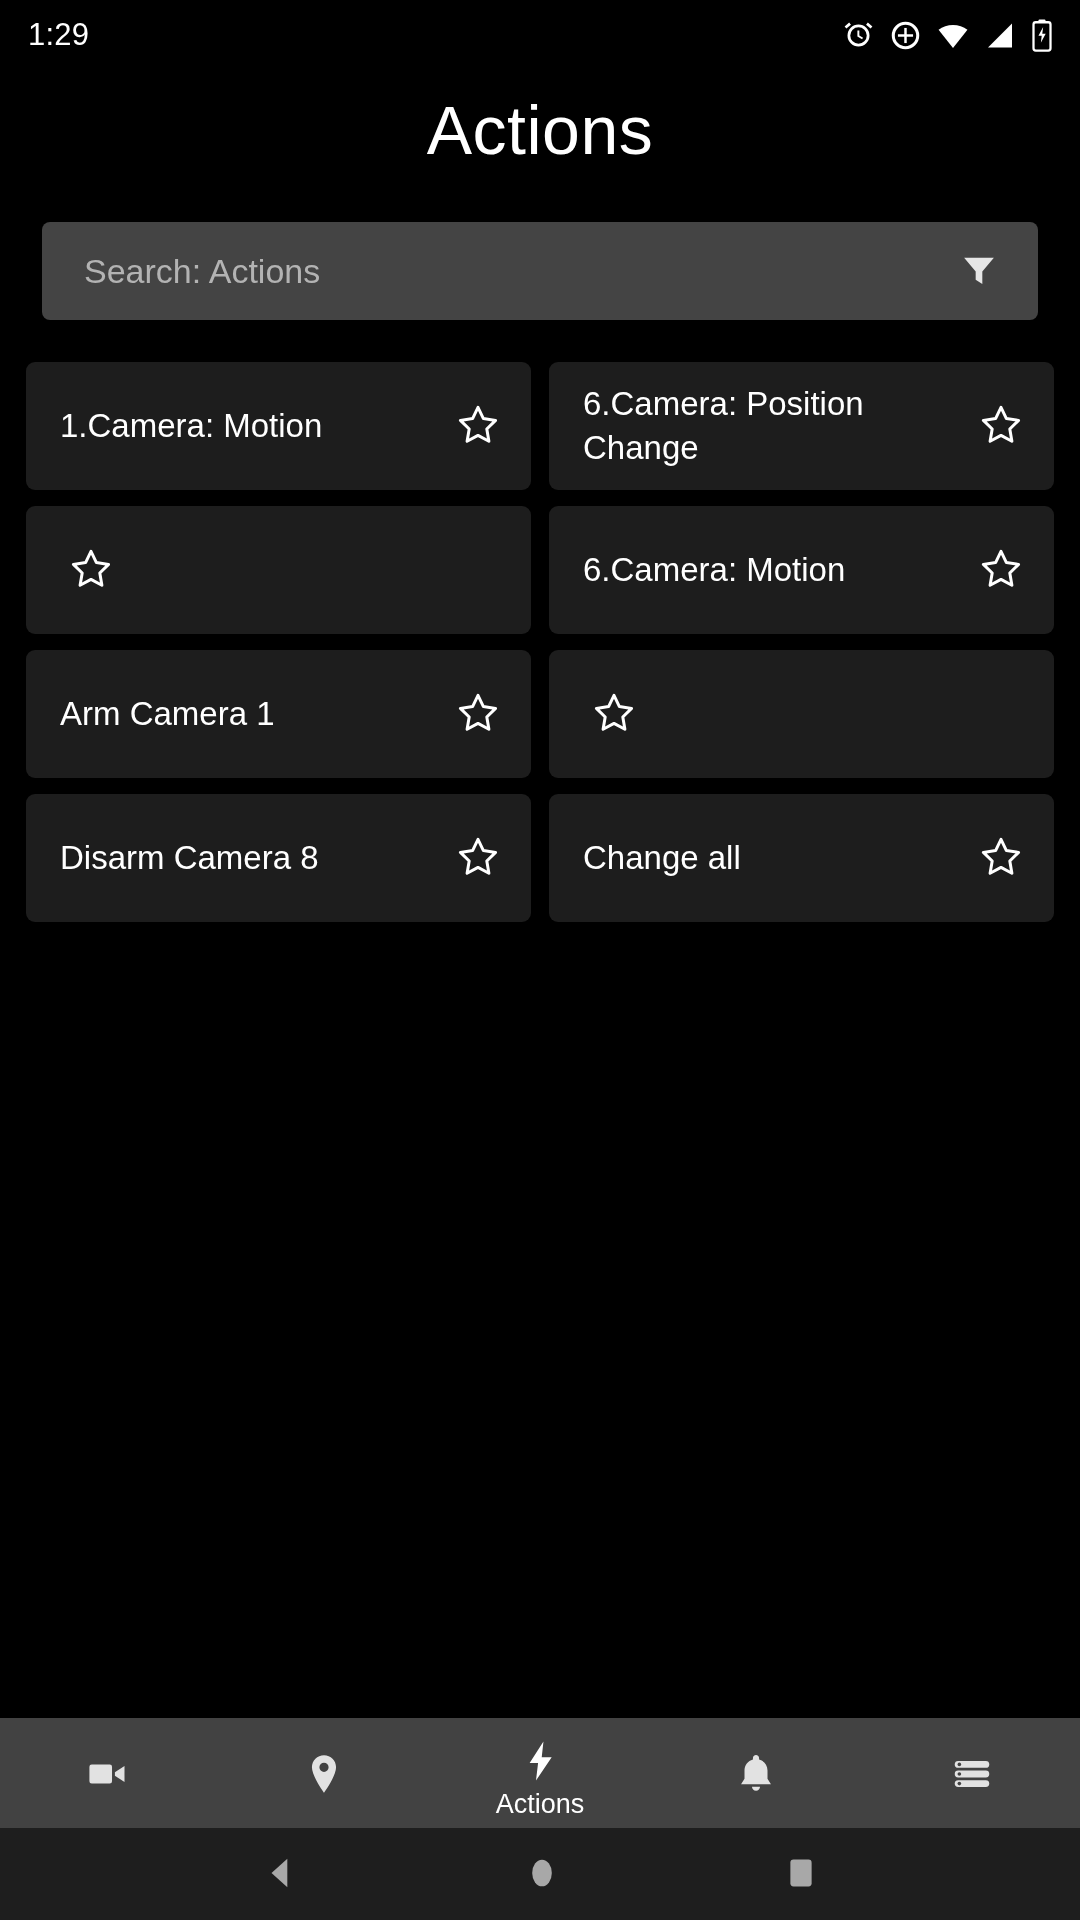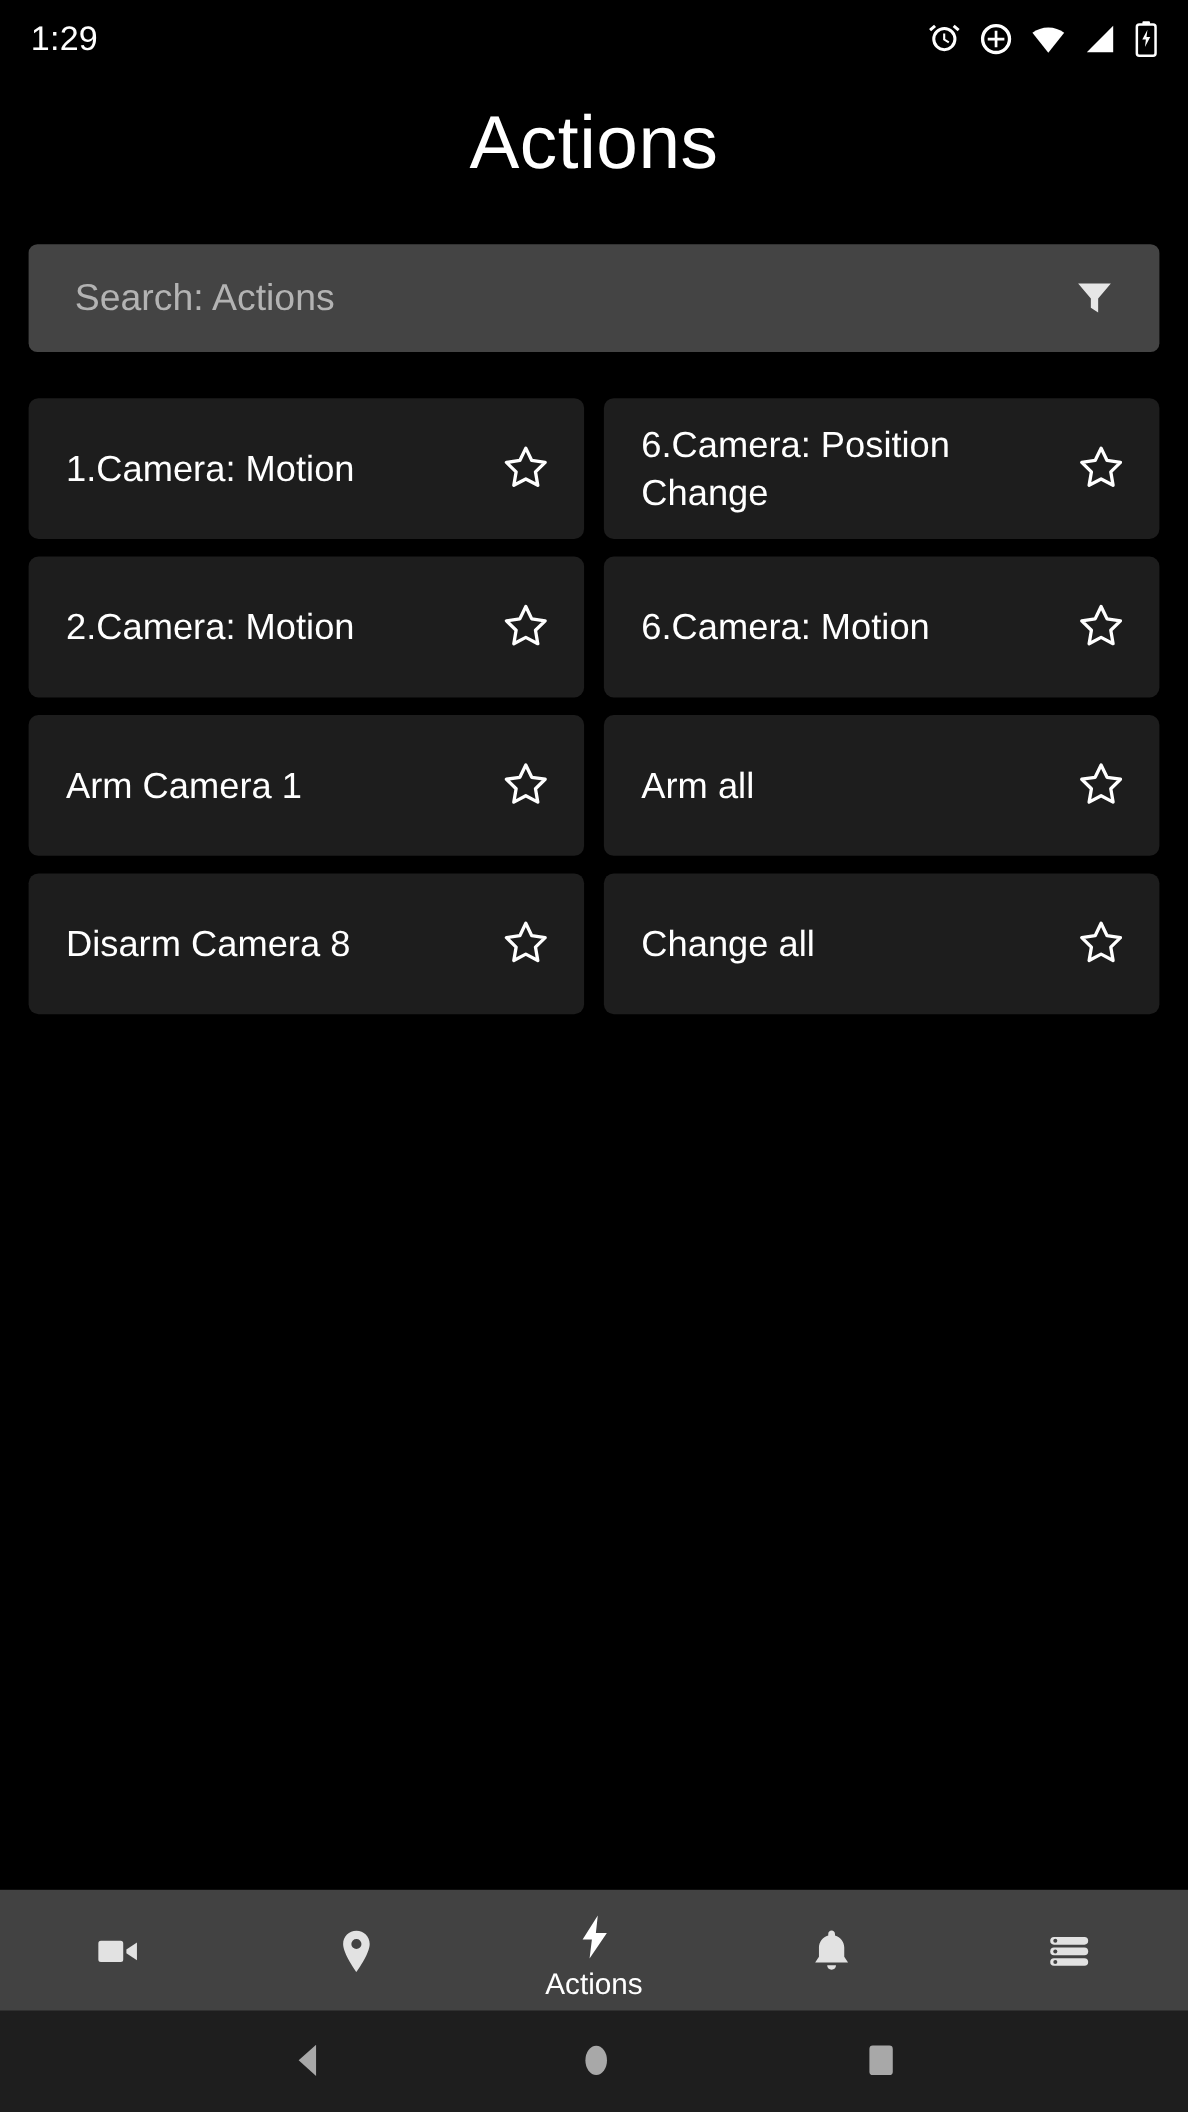--- a/index.html
+++ b/index.html
@@ -27,21 +27,21 @@
     color:#fff;
     font-size:68px;
     font-weight:400;
     text-align:center;
     margin-top:38px;
     line-height:1.0;
     letter-spacing:0.5px;
   }
 
   
-  .search-row { padding:0 26px; margin-top:58px;border-radius:17px; }
+  .search-row { padding:0 42px; margin-top:58px;border-radius:17px; }
   .search-bar {
     height:98px;
     background:#444444;
     border-radius:8px;
     display:flex; align-items:center;
     padding:0 24px 0 42px;
   }
   .search-input {
     flex:1;
     background:transparent; border:none; outline:none;
@@ -195,21 +195,20 @@
       <button class="star-btn">
         <span>
           <svg width="48" height="48" viewBox="0 0 24 24" fill="none" stroke="#fff" stroke-width="1.5" stroke-linejoin="round">
             <path d="M12 3.2l2.7 5.6 6.1.9-4.4 4.3 1.05 6.1L12 17.2l-5.45 2.9L7.6 14 3.2 9.7l6.1-.9L12 3.2z"></path>
           </svg>
         </span>
       </button>
     </div>
 
     <div class="action-card">
-      <div class="action-label">2.Camera: Motion</div>
       <button class="star-btn">
         <span>
           <svg width="48" height="48" viewBox="0 0 24 24" fill="none" stroke="#fff" stroke-width="1.5" stroke-linejoin="round">
             <path d="M12 3.2l2.7 5.6 6.1.9-4.4 4.3 1.05 6.1L12 17.2l-5.45 2.9L7.6 14 3.2 9.7l6.1-.9L12 3.2z"></path>
           </svg>
         </span>
       </button>
     </div>
 
     <div class="action-card">
@@ -228,21 +227,20 @@
       <button class="star-btn">
         <span>
           <svg width="48" height="48" viewBox="0 0 24 24" fill="none" stroke="#fff" stroke-width="1.5" stroke-linejoin="round">
             <path d="M12 3.2l2.7 5.6 6.1.9-4.4 4.3 1.05 6.1L12 17.2l-5.45 2.9L7.6 14 3.2 9.7l6.1-.9L12 3.2z"></path>
           </svg>
         </span>
       </button>
     </div>
 
     <div class="action-card">
-      <div class="action-label">Arm all</div>
       <button class="star-btn">
         <span>
           <svg width="48" height="48" viewBox="0 0 24 24" fill="none" stroke="#fff" stroke-width="1.5" stroke-linejoin="round">
             <path d="M12 3.2l2.7 5.6 6.1.9-4.4 4.3 1.05 6.1L12 17.2l-5.45 2.9L7.6 14 3.2 9.7l6.1-.9L12 3.2z"></path>
           </svg>
         </span>
       </button>
     </div>
 
     <div class="action-card">

